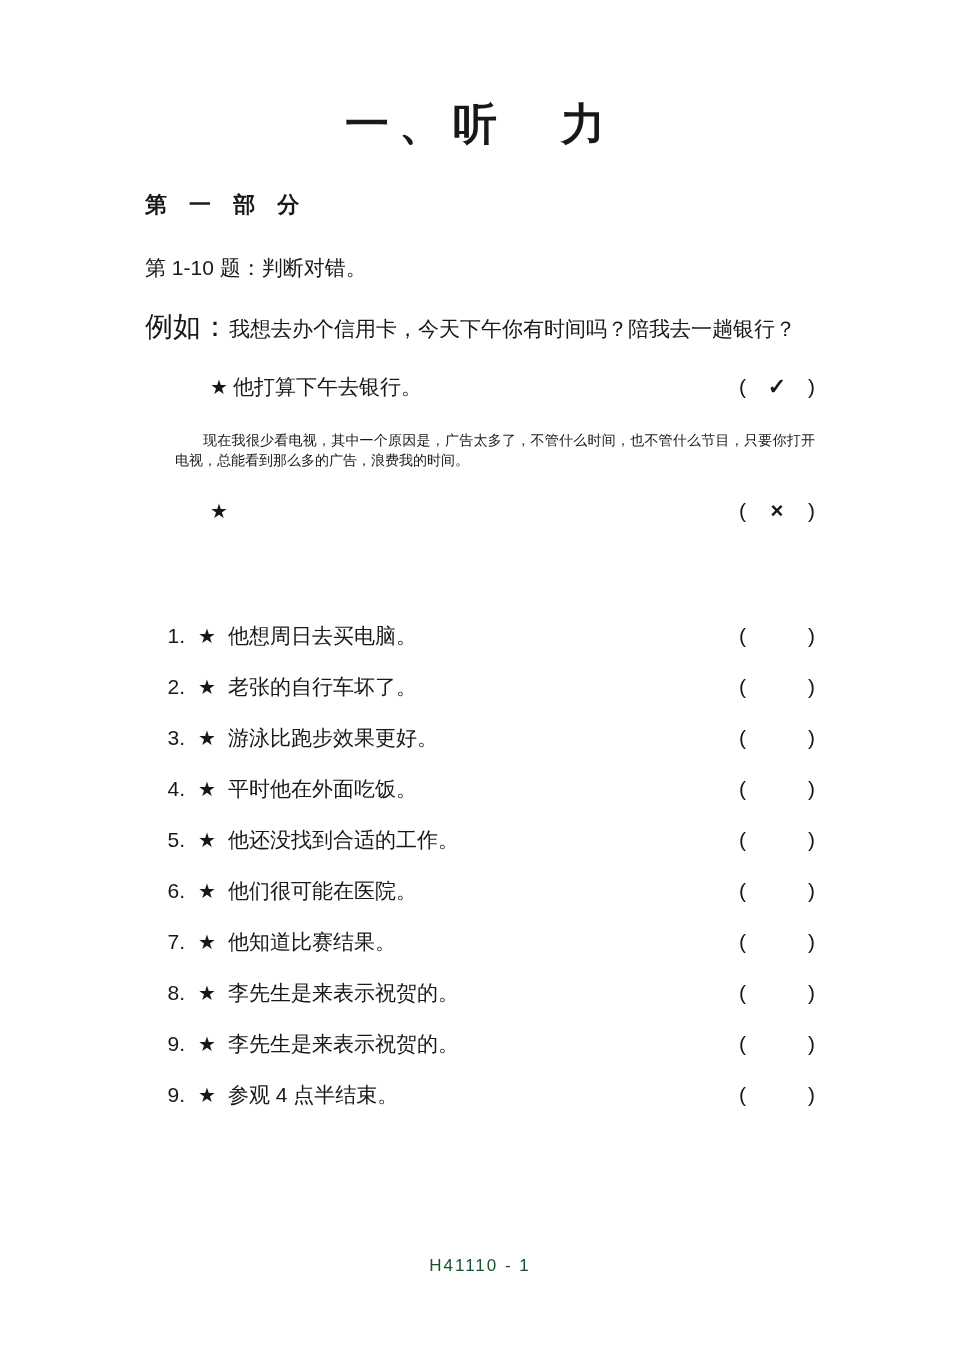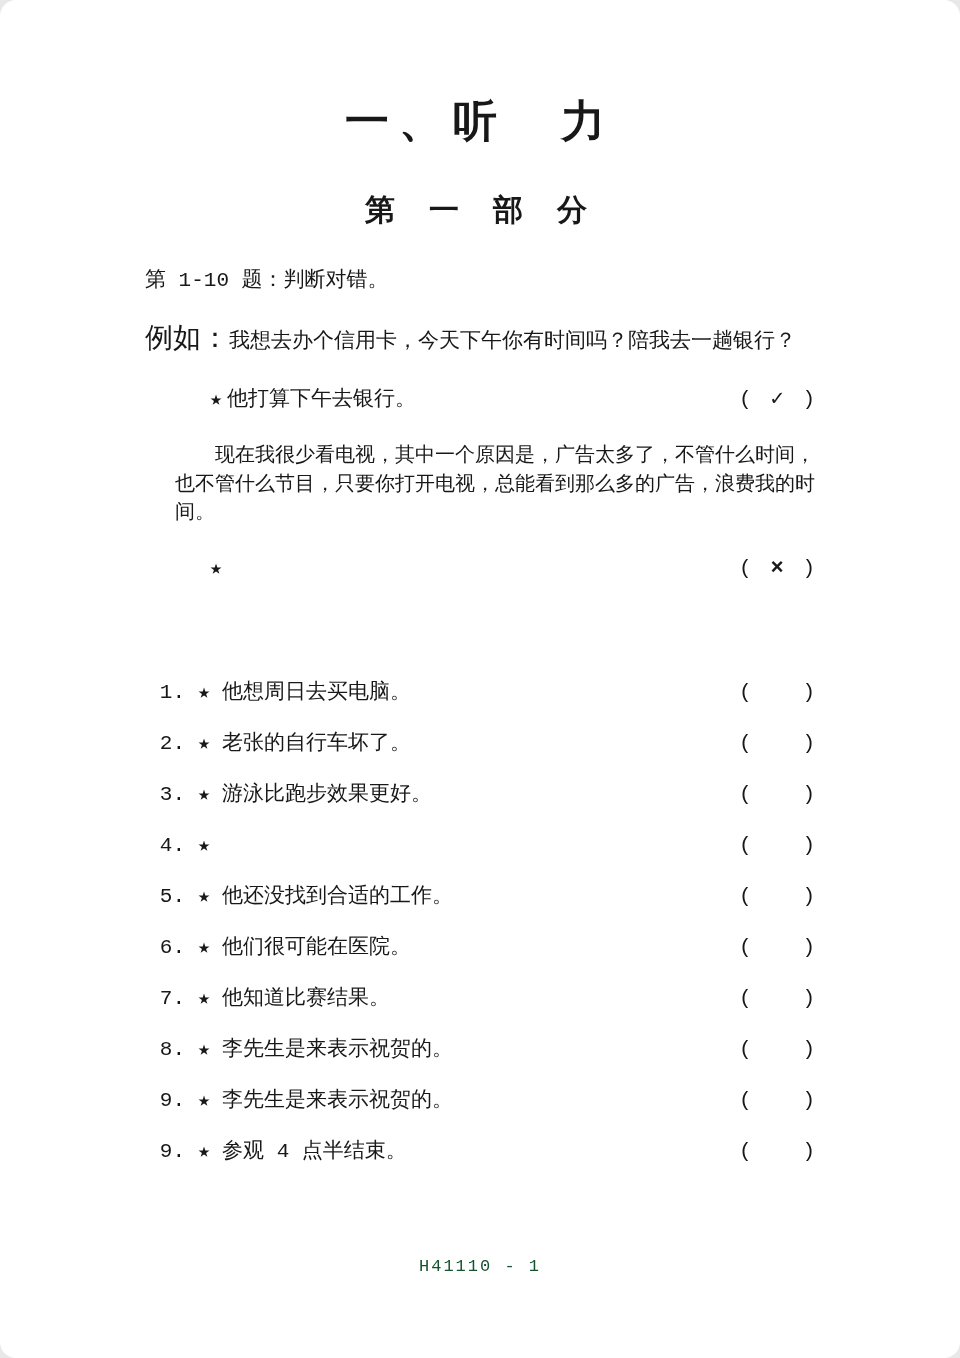--- a/index.html
+++ b/index.html
@@ -3,38 +3,36 @@
 <meta charset="utf-8">
 <style>
   * { margin: 0; padding: 0; box-sizing: border-box; }
   html, body { background: #e8e8e8; }
   .page {
     width: 960px;
     height: 1358px;
     margin: 0 auto;
     background: #ffffff;
     position: relative;
-    font-family: Liberation Mono, monospace;
+    font-family: Liberation Sans, sans-serif;
     color: #181818;
     overflow: hidden;
-    border-radius: 16px;
   }
   .content {
     padding: 100px 145px 0 145px;
   }
   .section-title {
     text-align: center;
     font-size: 44px;
     font-weight: bold;
     letter-spacing: 10px;
     line-height: 1.1;
   }
   .part-title {
-    text-align: center;
-    font-size: 30px;
+    font-size: 22px;
     font-weight: bold;
     letter-spacing: 8px;
     margin-top: 42px;
   }
   .instructions {
     margin-top: 34px;
     font-size: 21px;
   }
   .example-line {
     margin-top: 26px;
@@ -45,21 +43,21 @@
     display: flex;
     align-items: baseline;
     font-size: 21px;
     padding-left: 65px;
     margin-top: 27px;
   }
   .star-row .statement { margin-left: 5px; }
   .passage {
     margin-top: 30px;
     padding-left: 30px;
-    font-size: 20px;
+    font-size: 14px;
     line-height: 1.42;
     text-indent: 2em;
     text-align: justify;
   }
   .answer {
     margin-left: auto;
     width: 76px;
     display: flex;
     align-items: baseline;
     justify-content: space-between;
@@ -171,20 +169,21 @@
         <span class="answer">
           <span>(</span>
           <span class="mark"></span>
           <span>)</span>
         </span>
       </div>
 
       <div class="q-row">
         <span class="q-num">4.</span>
         <span class="q-star star">★</span>
+        <span class="q-text">平时他在外面吃饭。</span>
         <span class="answer">
           <span>(</span>
           <span class="mark"></span>
           <span>)</span>
         </span>
       </div>
 
       <div class="q-row">
         <span class="q-num">5.</span>
         <span class="q-star star">★</span>

